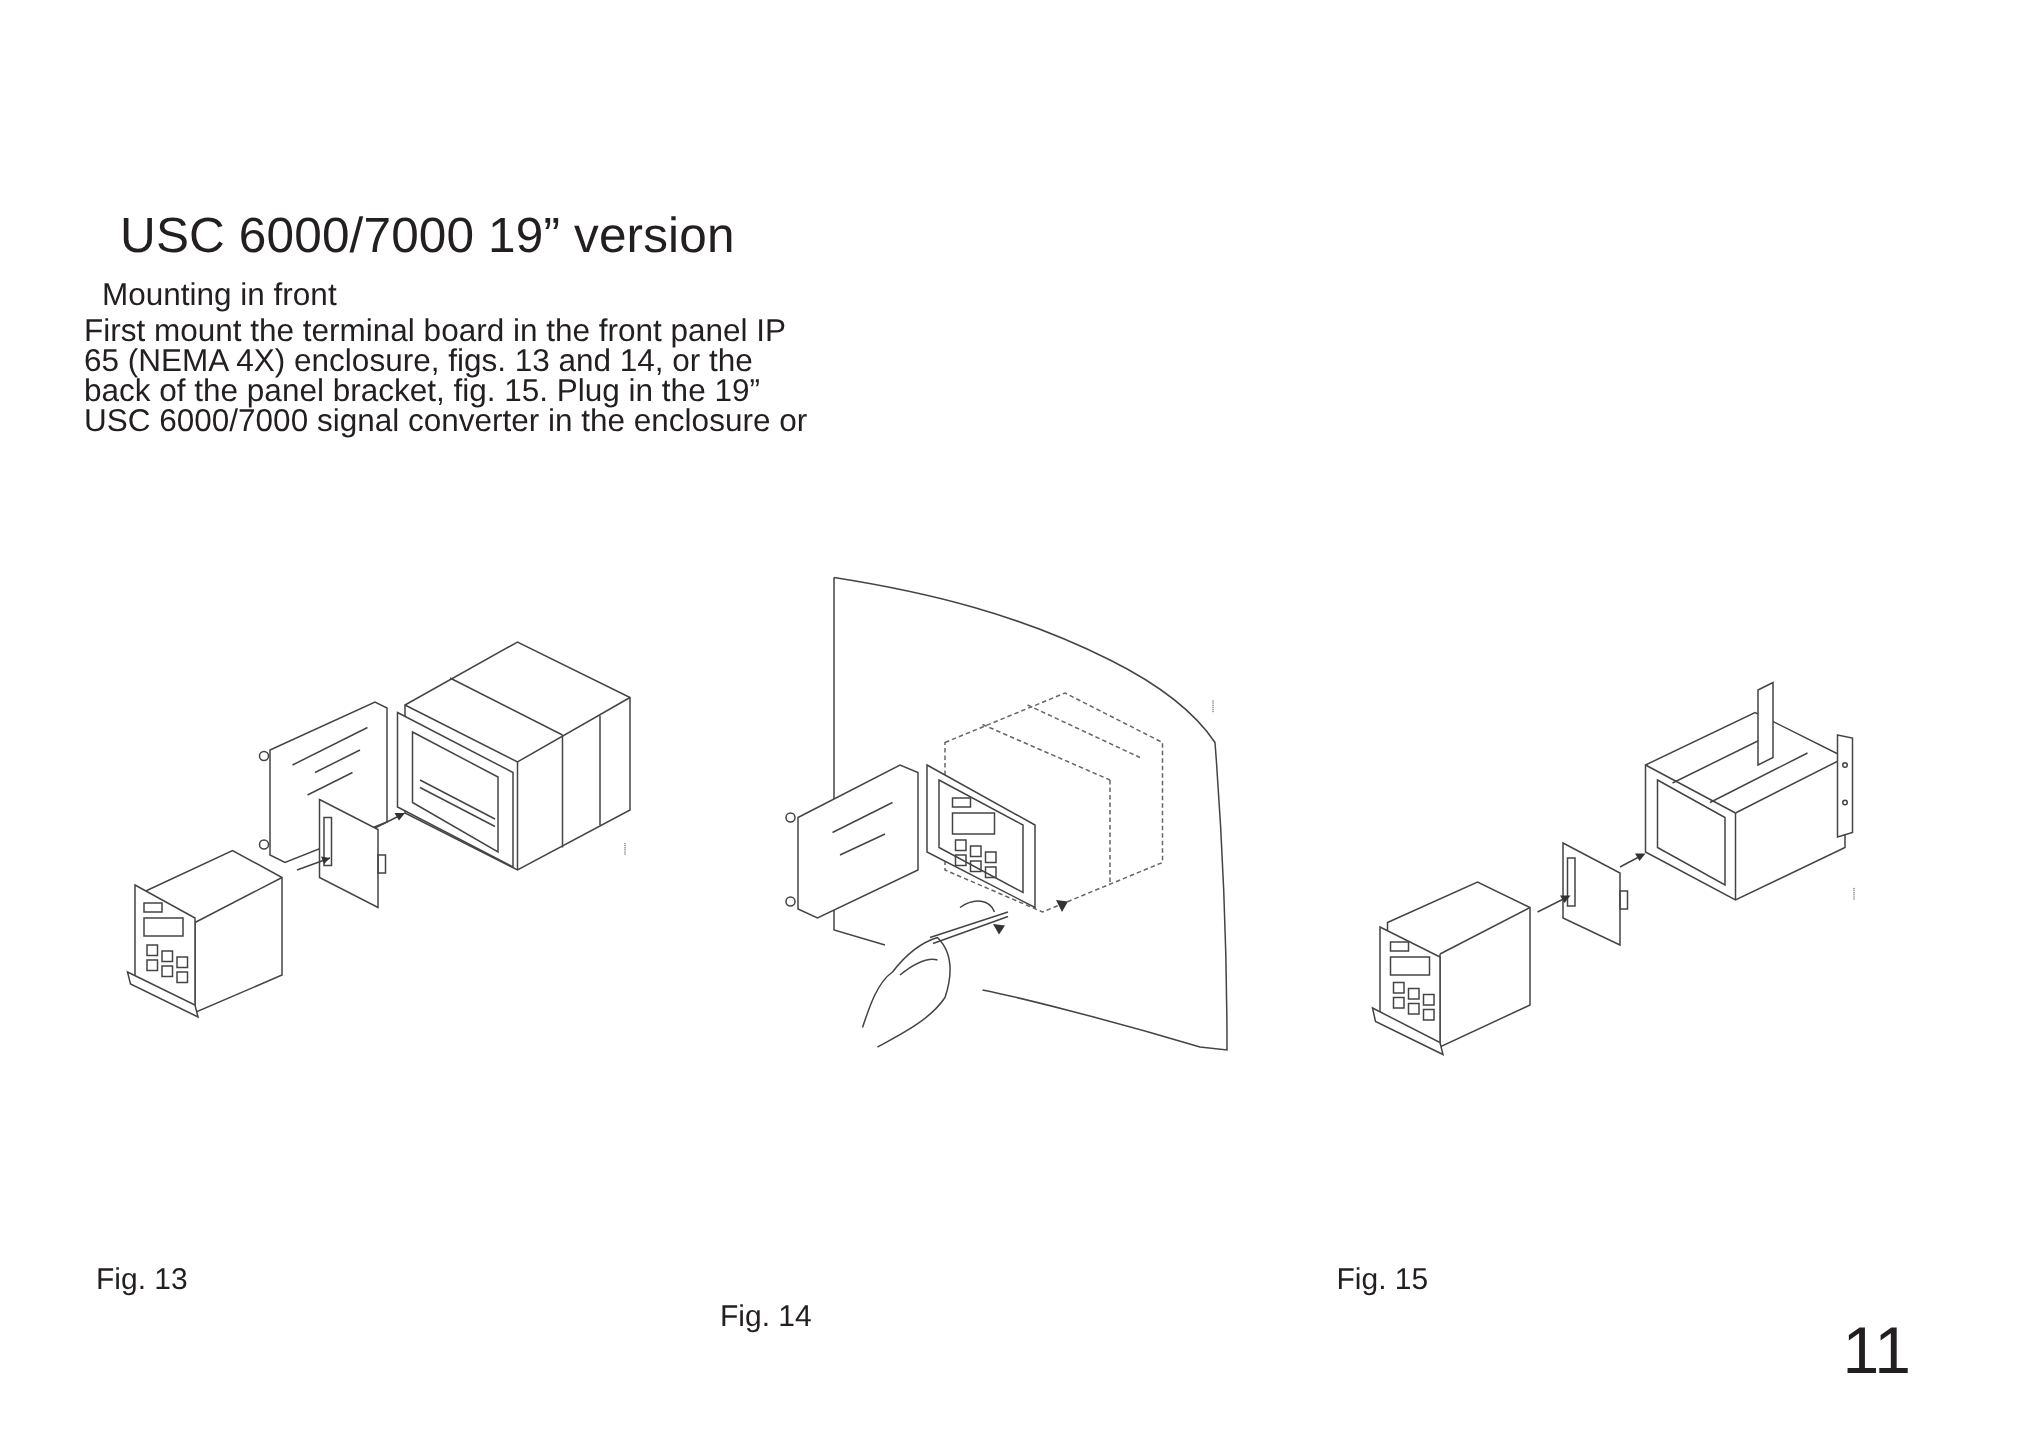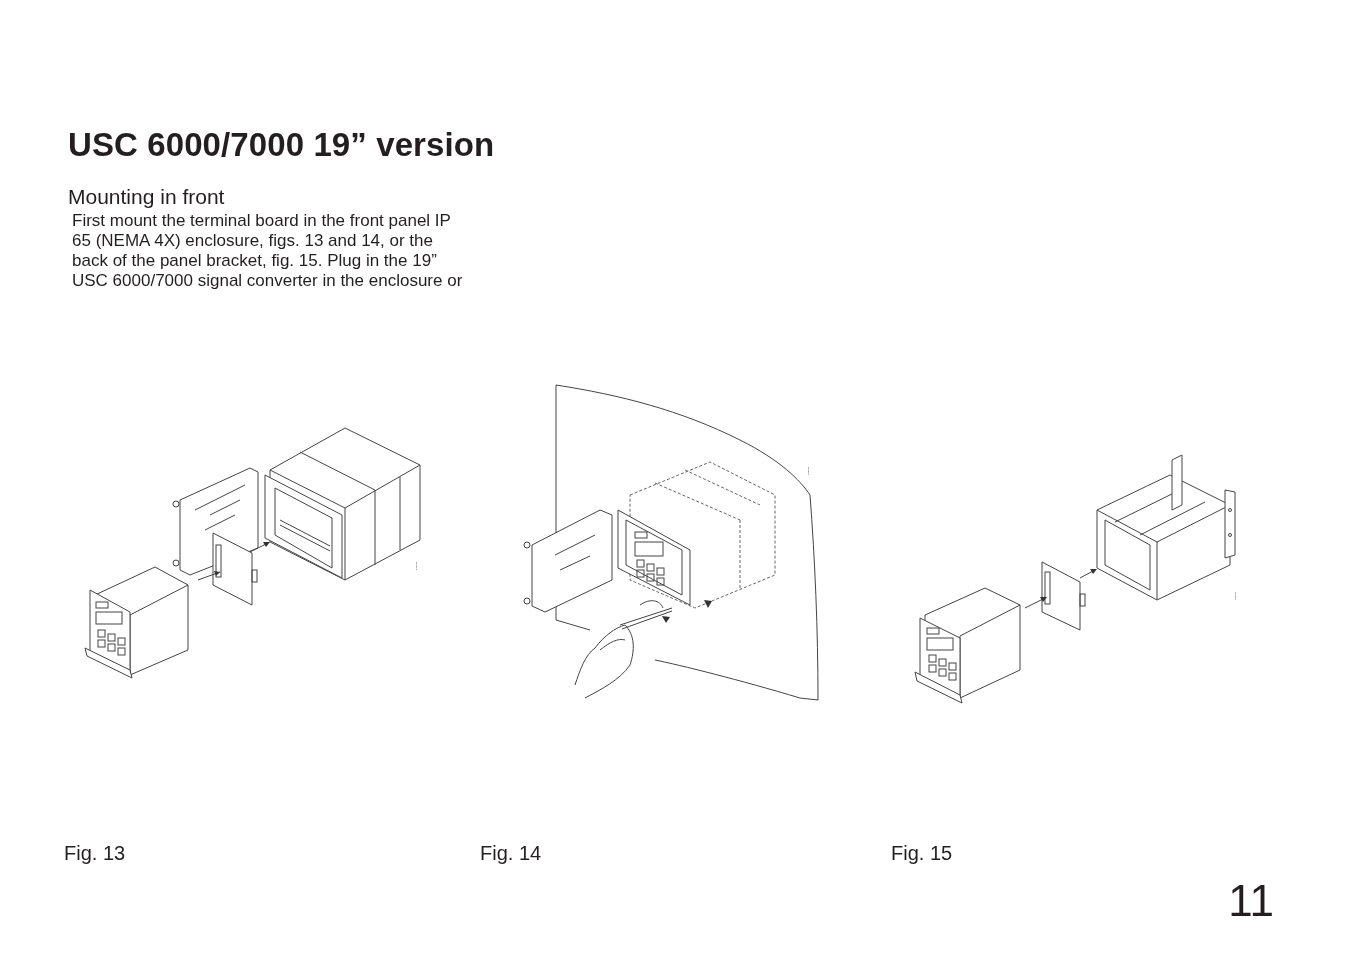--- a/index.html
+++ b/index.html
@@ -1,27 +1,27 @@
 <!DOCTYPE html>
 <html><head>
 <meta charset="utf-8">
 <style>
   html, body { margin:0; padding:0; background:#ffffff; }
   body { width:1351px; height:954px; position:relative; overflow:hidden;
          font-family:"Liberation Sans", sans-serif; color:#231f20; }
-  .title { position:absolute; left:68px; top:126px; font-size:33px; font-weight:bold; margin:0; letter-spacing:0.1px; }
+  .title { position:absolute; left:68px; top:126px; font-size:33px; font-weight:normal; margin:12px; letter-spacing:0.1px; }
   .subtitle { position:absolute; left:68px; top:185px; font-size:21px; font-weight:normal; margin:0; }
-  .body-text { position:absolute; left:72px; top:211px; width:400px; font-size:17px; line-height:20px; margin:0; }
+  .body-text { position:absolute; left:56px; top:211px; width:400px; font-size:21px; line-height:20px; margin:0; }
   .body-text span { display:block; white-space:nowrap; }
   .figure { position:absolute; }
   .fig13 { left:80px; top:420px; width:360px; height:260px; }
   .fig14 { left:500px; top:380px; width:330px; height:330px; }
   .fig15 { left:900px; top:450px; width:350px; height:260px; }
   .caption { position:absolute; top:842px; font-size:20px; }
-  .cap13 { left:64px; } .cap14 { left:480px; } .cap15 { left:891px; }
+  .cap13 { left:64px; } .cap14 { left:480px;margin-top:25px; } .cap15 { left:891px; }
   .page-number { position:absolute; right:77px; top:876px; font-size:44px; font-weight:normal; }
   svg { overflow:visible; }
   .ln { fill:none; stroke:#444; stroke-width:1; }
   .lnd { fill:none; stroke:#666; stroke-width:1; stroke-dasharray:3 2; }
   .fl { fill:#fff; stroke:#444; stroke-width:1; }
   .draw-id { font-size:4px; fill:#888; font-family:"Liberation Sans", sans-serif; }
 </style>
 </head>
 <body>
 

